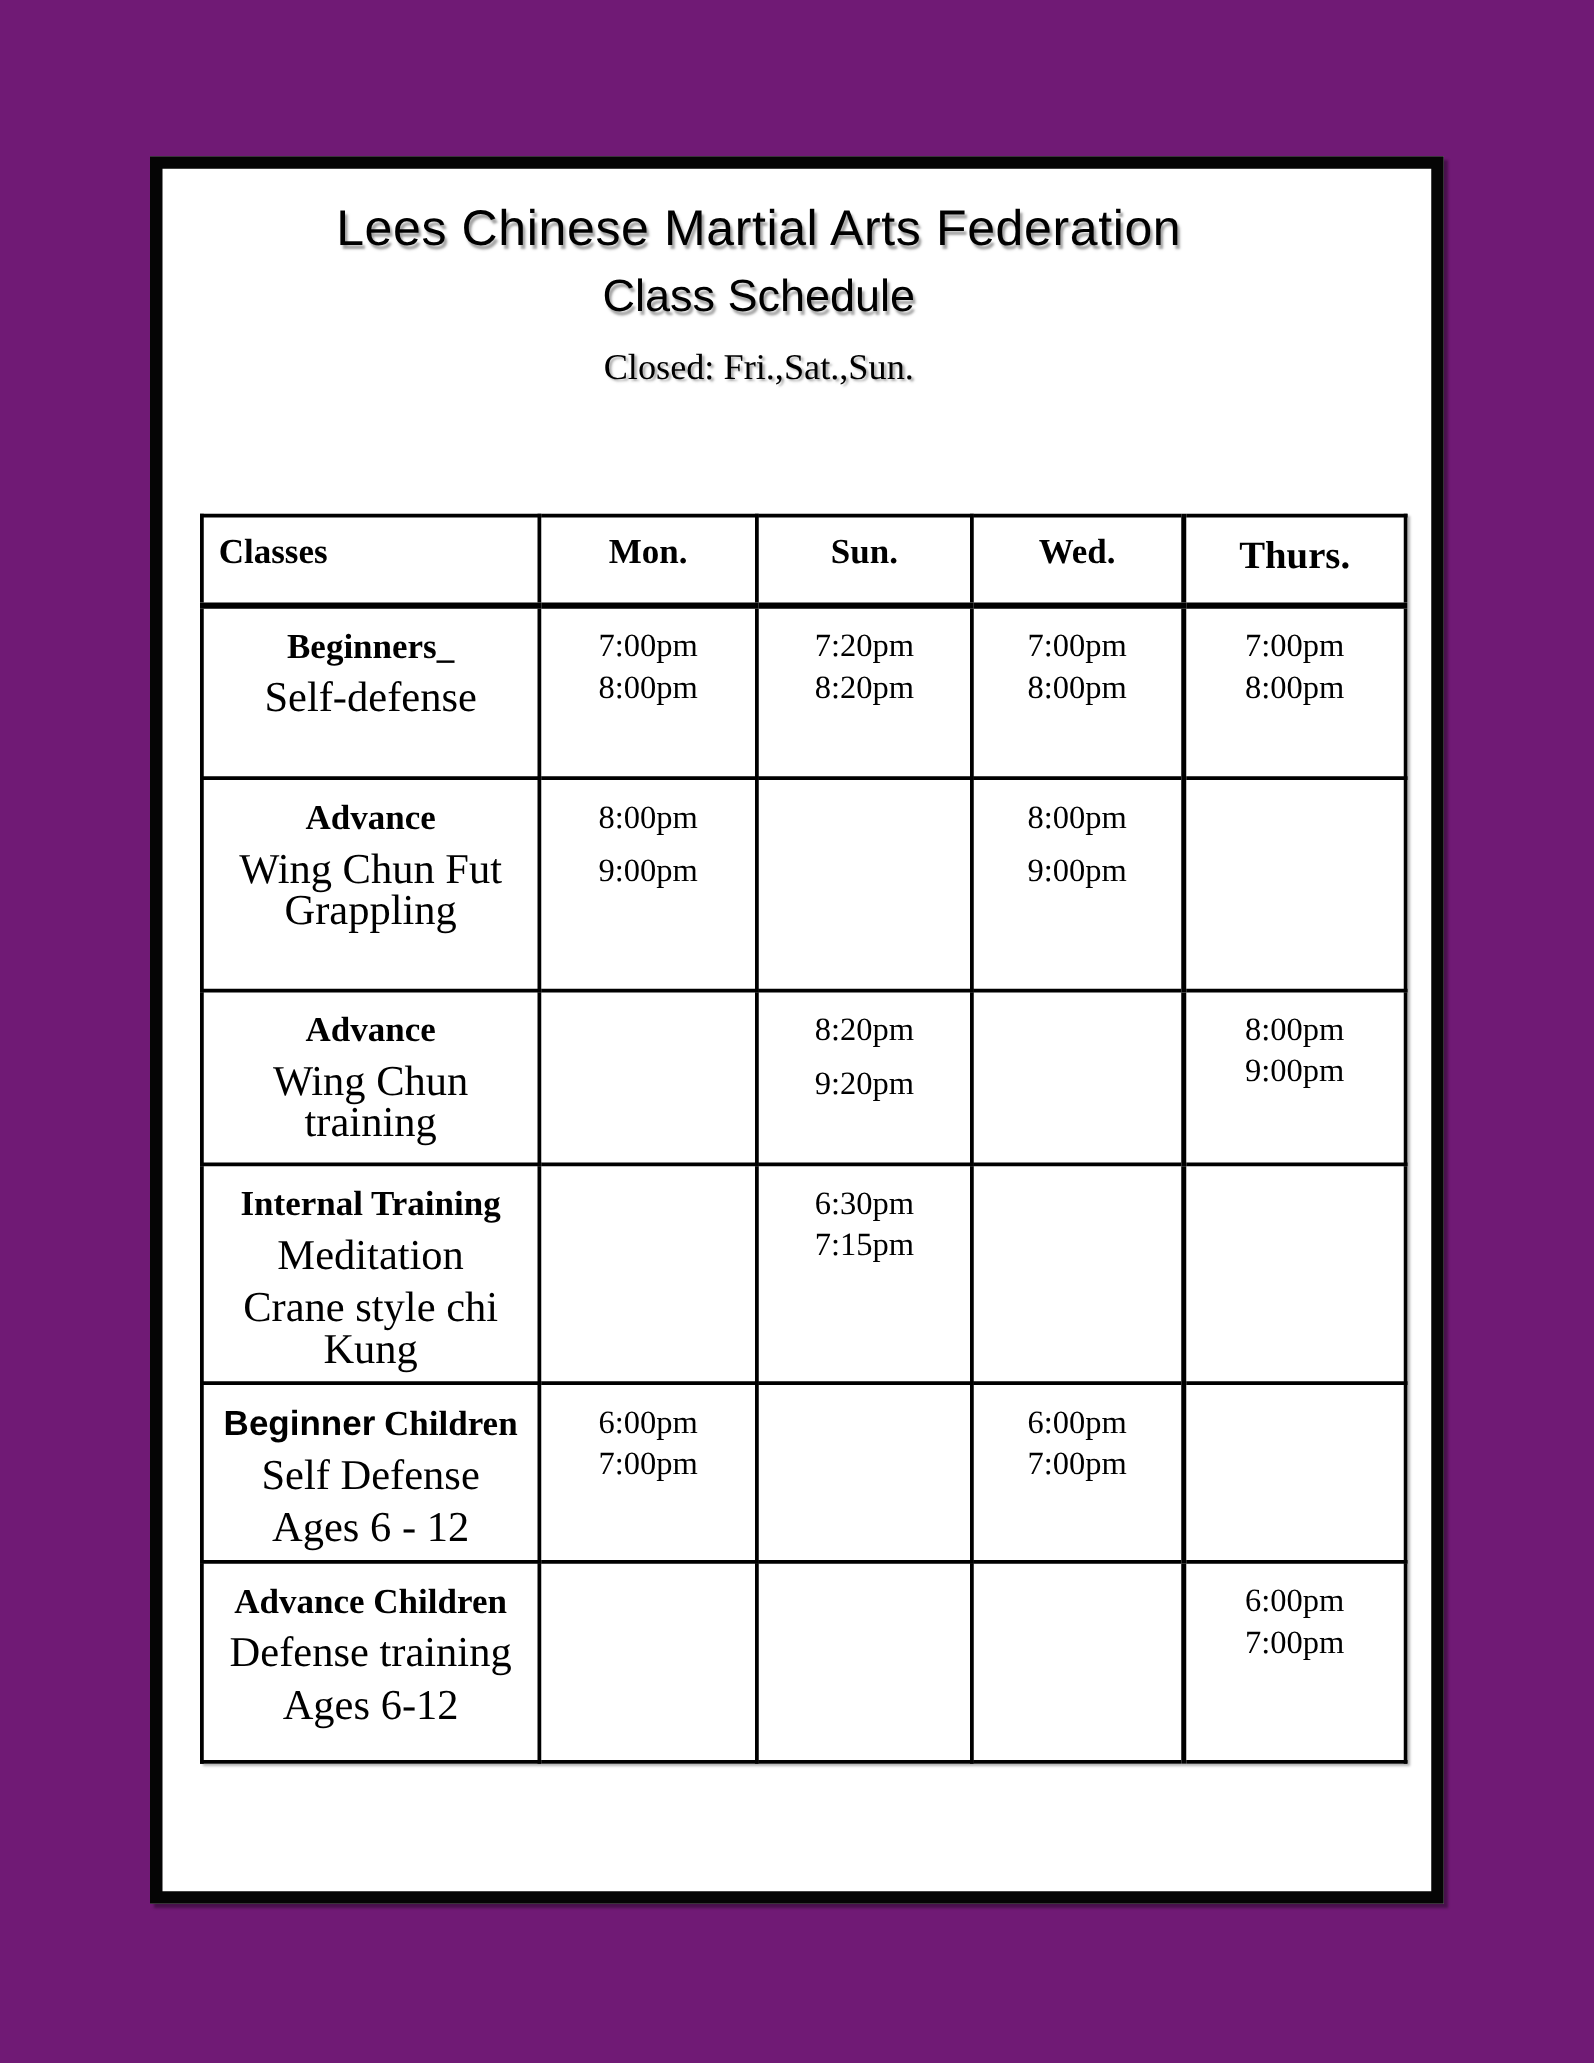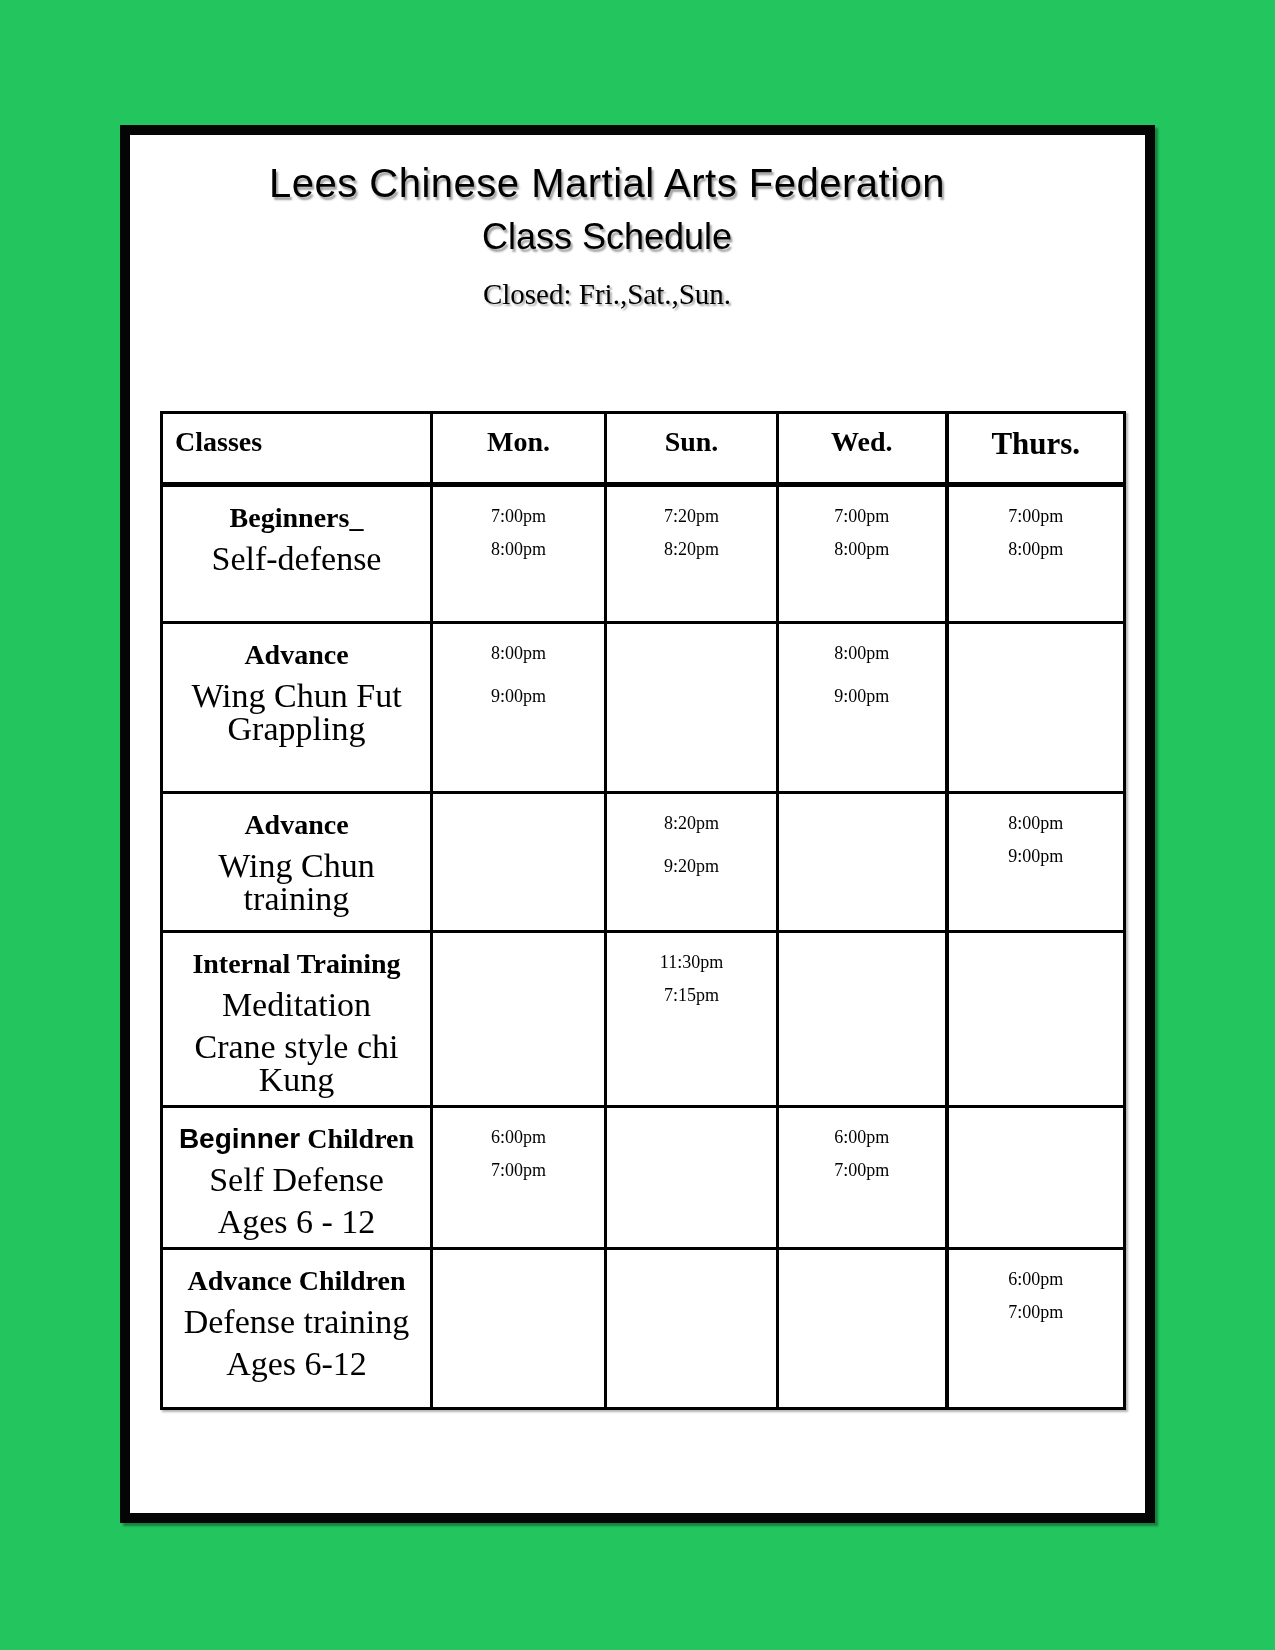--- a/index.html
+++ b/index.html
@@ -1,19 +1,19 @@
 <!DOCTYPE html>
 <html><head>
 <meta charset="utf-8">
 <style>
   html,body { margin:0; padding:0; background:#ffffff; }
   .page {
     position:relative;
     width:1275px; height:1650px;
-    background:#22c55e;
+    background:#701a75;
     overflow:hidden;
     font-family:"Liberation Serif", serif;
     color:#000;
   }
   .frame {
     position:absolute;
     left:120px; top:125px;
     width:1035px; height:1398px;
     border:10px solid #050505;
     box-sizing:border-box;
@@ -92,21 +92,21 @@
     margin-bottom:7px;
   }
   .class-name .sans { font-family:"Liberation Sans", sans-serif; }
   .class-sub {
     font-size:34px;
     line-height:33px;
     margin-bottom:9px;
     padding:0 2px;
   }
   .time {
-    font-size:18px;
+    font-size:26px;
     line-height:33px;
   }
   .time-cell.loose .time { margin-bottom:10px; }
 </style>
 </head>
 <body>
 
 <div class="page">
   <div class="frame">
     <div class="headings">
@@ -187,21 +187,21 @@
             </td>
           </tr>
           <tr>
             <td class="label-cell">
               <div class="class-name">Internal Training</div>
               <div class="class-sub">Meditation</div>
               <div class="class-sub">Crane style chi Kung</div>
             </td>
             <td class="time-cell "></td>
             <td class="time-cell tight">
-              <div class="time">11:30pm</div>
+              <div class="time">6:30pm</div>
               <div class="time">7:15pm</div>
             </td>
             <td class="time-cell "></td>
             <td class="time-cell "></td>
           </tr>
           <tr>
             <td class="label-cell">
               <div class="class-name"><span class="sans">Beginner</span> Children</div>
               <div class="class-sub">Self Defense</div>
               <div class="class-sub">Ages 6 - 12</div>

